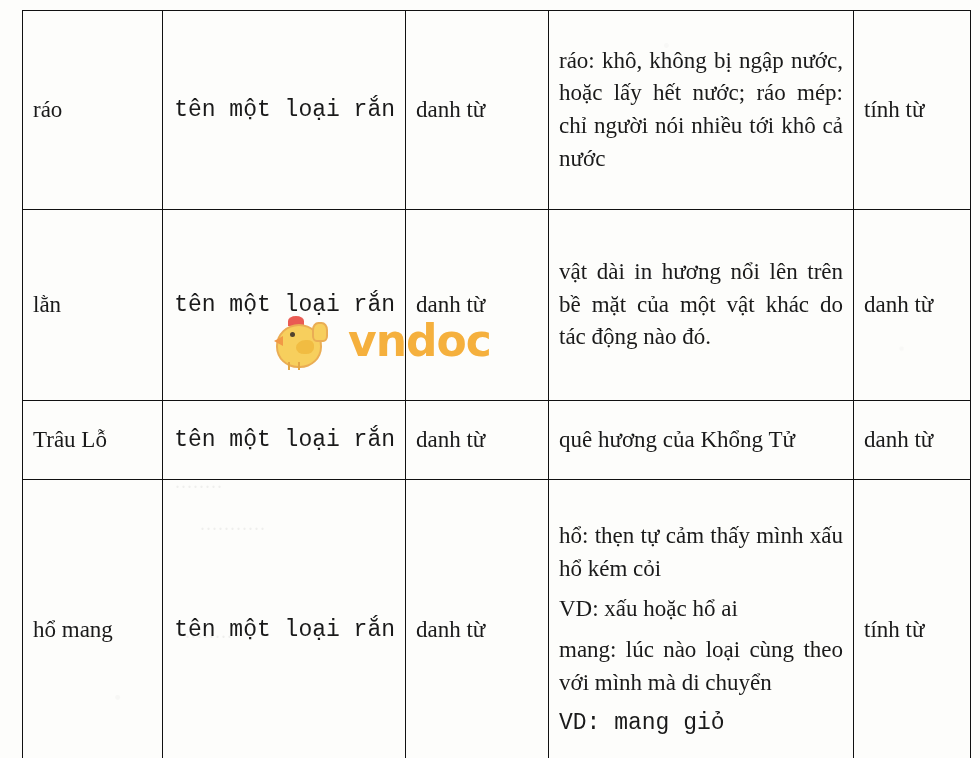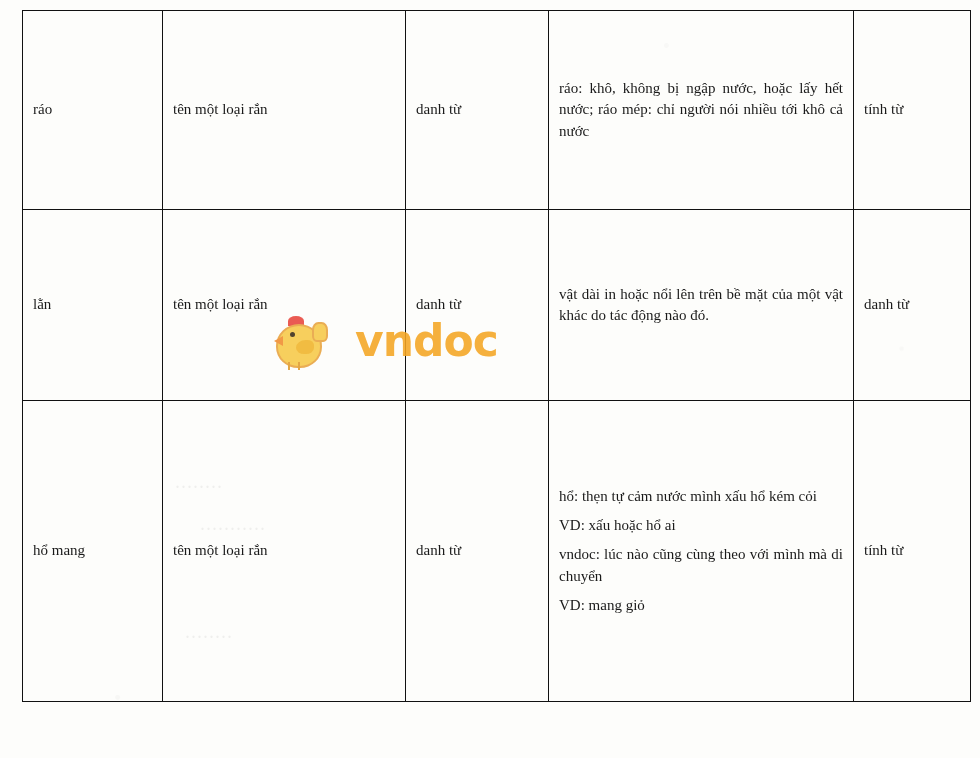--- a/index.html
+++ b/index.html
@@ -42,75 +42,77 @@
     left: 22px;
     top: 10px;
     width: 930px;
     border-collapse: collapse;
     table-layout: fixed;
   }
   table.vocab td {
     border: 1.6px solid #111;
     vertical-align: middle;
     padding: 6px 10px;
-    font-size: 15px;
+    font-size: 23px;
     line-height: 1.42;
   }
 
   
   col.c-word  { width: 140px; }
   col.c-type  { width: 243px; }
   col.c-pos1  { width: 143px; }
   col.c-mean  { width: 305px; }
   col.c-pos2  { width: 117px; }
 
   .word {
     text-align: left;
     padding-left: 14px;
     white-space: nowrap;
   }
   .type {
-    text-align: left;
+    text-align: right;
+    font-family: Liberation Mono, monospace;
   }
   .pos {
     text-align: left;
   }
   .mean {
     text-align: justify;
     text-align-last: left;
     padding-left: 12px;
     padding-right: 12px;
     hyphens: none;
   }
   .mean p {
     margin: 0 0 8px 0;
     text-align: justify;
     text-align-last: left;
   }
   .mean p:last-child {
     margin-bottom: 0;
+    font-family: Liberation Mono, monospace;
   }
   .mean.just-full {
     text-align: justify;
   }
 
   
   tr.r-rao td    { height: 186px; }
   tr.r-lan td    { height: 178px; }
   tr.r-trau td   { height: 66px; }
   tr.r-homang td { height: 288px; }
 
   
   .watermark {
     position: absolute;
     left: 268px;
     top: 310px;
     display: flex;
     align-items: center;
-    gap: 23px;
+    gap: 16px;
     pointer-events: none;
     opacity: 0.88;
   }
   .watermark .wm-text {
     font-family: "DejaVu Sans", sans-serif;
     font-weight: 700;
     font-size: 44px;
     color: #f5a623;
     letter-spacing: -1px;
     line-height: 1;
@@ -220,31 +222,38 @@
         <td class="word">ráo</td>
         <td class="type">tên một loại rắn</td>
         <td class="pos">danh từ</td>
         <td class="mean just-full">ráo: khô, không bị ngập nước, hoặc lấy hết nước; ráo mép: chỉ người nói nhiều tới khô cả nước</td>
         <td class="pos">tính từ</td>
       </tr>
       <tr class="r-lan">
         <td class="word">lằn</td>
         <td class="type">tên một loại rắn</td>
         <td class="pos">danh từ</td>
-        <td class="mean just-full">vật dài in hoặc nổi lên trên bề mặt của một vật khác do tác động nào đó.</td>
+        <td class="mean just-full">vật dài in hương nổi lên trên bề mặt của một vật khác do tác động nào đó.</td>
+        <td class="pos">danh từ</td>
+      </tr>
+      <tr class="r-trau">
+        <td class="word">Trâu Lỗ</td>
+        <td class="type">tên một loại rắn</td>
+        <td class="pos">danh từ</td>
+        <td class="mean">quê hương của Khổng Tử</td>
         <td class="pos">danh từ</td>
       </tr>
       <tr class="r-homang">
         <td class="word">hổ mang</td>
         <td class="type">tên một loại rắn</td>
         <td class="pos">danh từ</td>
         <td class="mean">
-          <p>hổ: thẹn tự cảm nước mình xấu hổ kém cỏi</p>
+          <p>hổ: thẹn tự cảm thấy mình xấu hổ kém cỏi</p>
           <p>VD: xấu hoặc hổ ai</p>
-          <p>vndoc: lúc nào cũng cùng theo với mình mà di chuyển</p>
+          <p>mang: lúc nào loại cùng theo với mình mà di chuyển</p>
           <p>VD: mang giỏ</p>
         </td>
         <td class="pos">tính từ</td>
       </tr>
     </tbody>
   </table>
 
   <div class="watermark">
     <div class="wm-chick">
       <div class="comb"></div>

